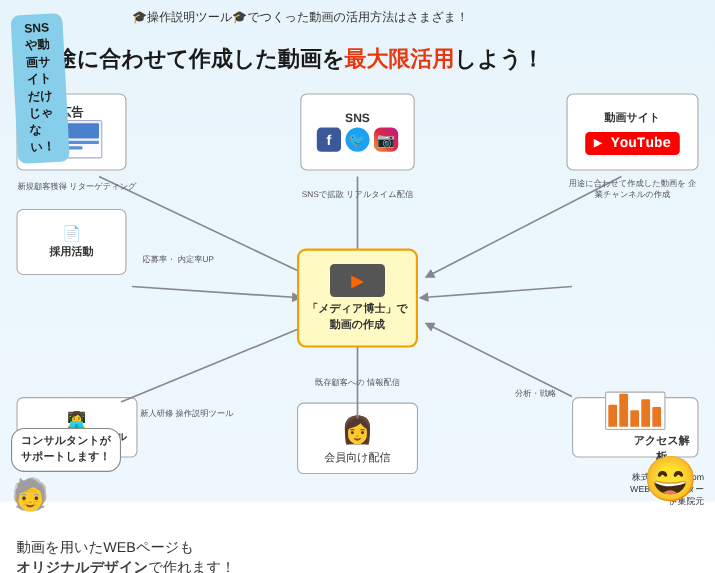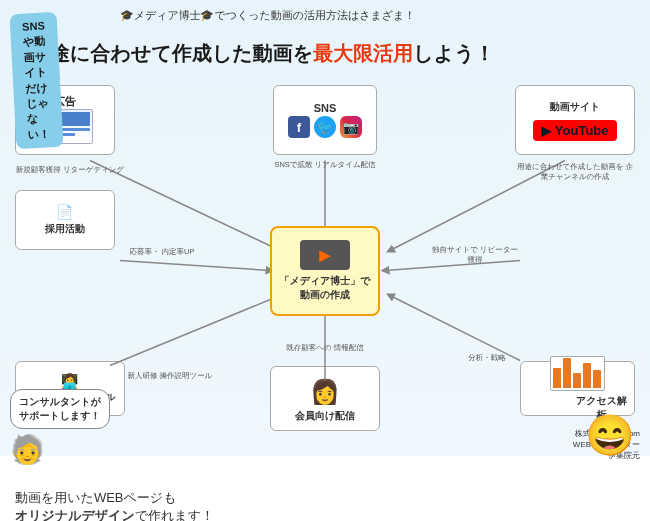--- a/index.html
+++ b/index.html
@@ -211,26 +211,27 @@
       font-weight: bold;
     }
 
     .fb { background: #3b5998; }
     .tw { background: #1da1f2; border-radius: 50%; }
     .ig { background: linear-gradient(45deg, #f09433, #e6683c, #dc2743, #cc2366, #bc1888); border-radius: 6px; }
 
     
     .yt-logo {
       background: #ff0000;
-      color: #0f172a;
+      color: #ffffff;
       padding: 3px 8px;
       border-radius: 4px;
       font-size: 13px;
       font-weight: bold;
       margin-top: 4px;
+      font-family: Liberation Mono, monospace;
     }
 
     
     .arrow-label {
       position: absolute;
       font-size: 7.5px;
       color: #555;
       z-index: 9;
       text-align: center;
       line-height: 1.3;
@@ -385,21 +386,21 @@
 <div class="main-container">
 
   <div class="sticker-top">
     <div class="top-banner">
       <span>SNSや動画サイト</span><br>
       <span>だけじゃない！</span>
     </div>
   </div>
 
   <div class="header-text">
-    <span>🎓メディア博士🎓でつくった動画の活用方法はさまざま！</span>
+    <span>🎓操作説明ツール🎓でつくった動画の活用方法はさまざま！</span>
   </div>
 
   <div class="main-title">
     <span>用途に合わせて作成した動画を</span><span class="highlight">最大限活用</span><span>しよう！</span>
   </div>
 
   <div class="diagram">
 
     <svg class="connector-svg" viewBox="0 0 630 370">
 
@@ -427,21 +428,21 @@
 
     <div class="box box-sns">
       <span style="font-size:11px;font-weight:bold;">SNS</span>
       <div class="sns-icons">
         <div class="sns-icon fb">f</div>
         <div class="sns-icon tw">🐦</div>
         <div class="sns-icon ig">📷</div>
       </div>
     </div>
 
-    <div class="arrow-label" style="top:80px;left:50%;transform:translateX(-50%);width:120px;text-align:center;">
+    <div class="arrow-label" style="top:92px;left:50%;transform:translateX(-50%);width:120px;text-align:center;">
       <span>SNSで拡散
 リアルタイム配信</span>
     </div>
 
     <div class="box box-video-site">
       <span style="font-size:10px;font-weight:bold;margin-bottom:2px;">動画サイト</span>
       <div class="yt-logo">
         <span style="font-weight:900;">▶</span> <span>YouTube</span>
       </div>
     </div>
@@ -463,44 +464,40 @@
     <div class="arrow-label" style="top:85px;left:5px;width:110px;text-align:center;">
       <span>新規顧客獲得
 リターゲティング</span>
     </div>
 
     <div class="box box-recruit">
       <span style="font-size:14px;margin-bottom:2px;">📄</span>
       <span style="font-size:10px;font-weight:bold;">採用活動</span>
     </div>
 
-    <div class="arrow-label" style="top:167px;left:112px;width:80px;">
+    <div class="arrow-label" style="top:151px;left:112px;width:80px;">
       <span>応募率・
 内定率UP</span>
     </div>
 
 
-    <div class="arrow-label" style="top:165px;right:120px;width:90px;">
-      <span>独自サイトで
-リピーター獲得</span>
-    </div>
 
     <div class="box box-company">
       <span style="font-size:14px;margin-bottom:2px;">👩‍💻</span>
       <span style="font-size:9px;font-weight:bold;">社内研修・マニュアル</span>
     </div>
 
     <div class="arrow-label" style="bottom:80px;left:115px;width:90px;">
       <span>新人研修
 操作説明ツール</span>
     </div>
 
     <div class="box box-member">
       <div class="member-illustration">👩</div>
-      <span style="font-size:10px;font-weight:bold;text-align:center;">会員向け配信</span>
+      <span style="font-size:10px;font-weight:normal;text-align:center;">会員向け配信</span>
     </div>
 
     <div class="arrow-label" style="bottom:108px;left:50%;transform:translateX(-50%);width:100px;">
       <span>既存顧客への
 情報配信</span>
     </div>
 
     <div class="box box-access">
       <div class="chart-illustration">
         <div class="chart-bar" style="height:20px;background:#e87722;"></div>

